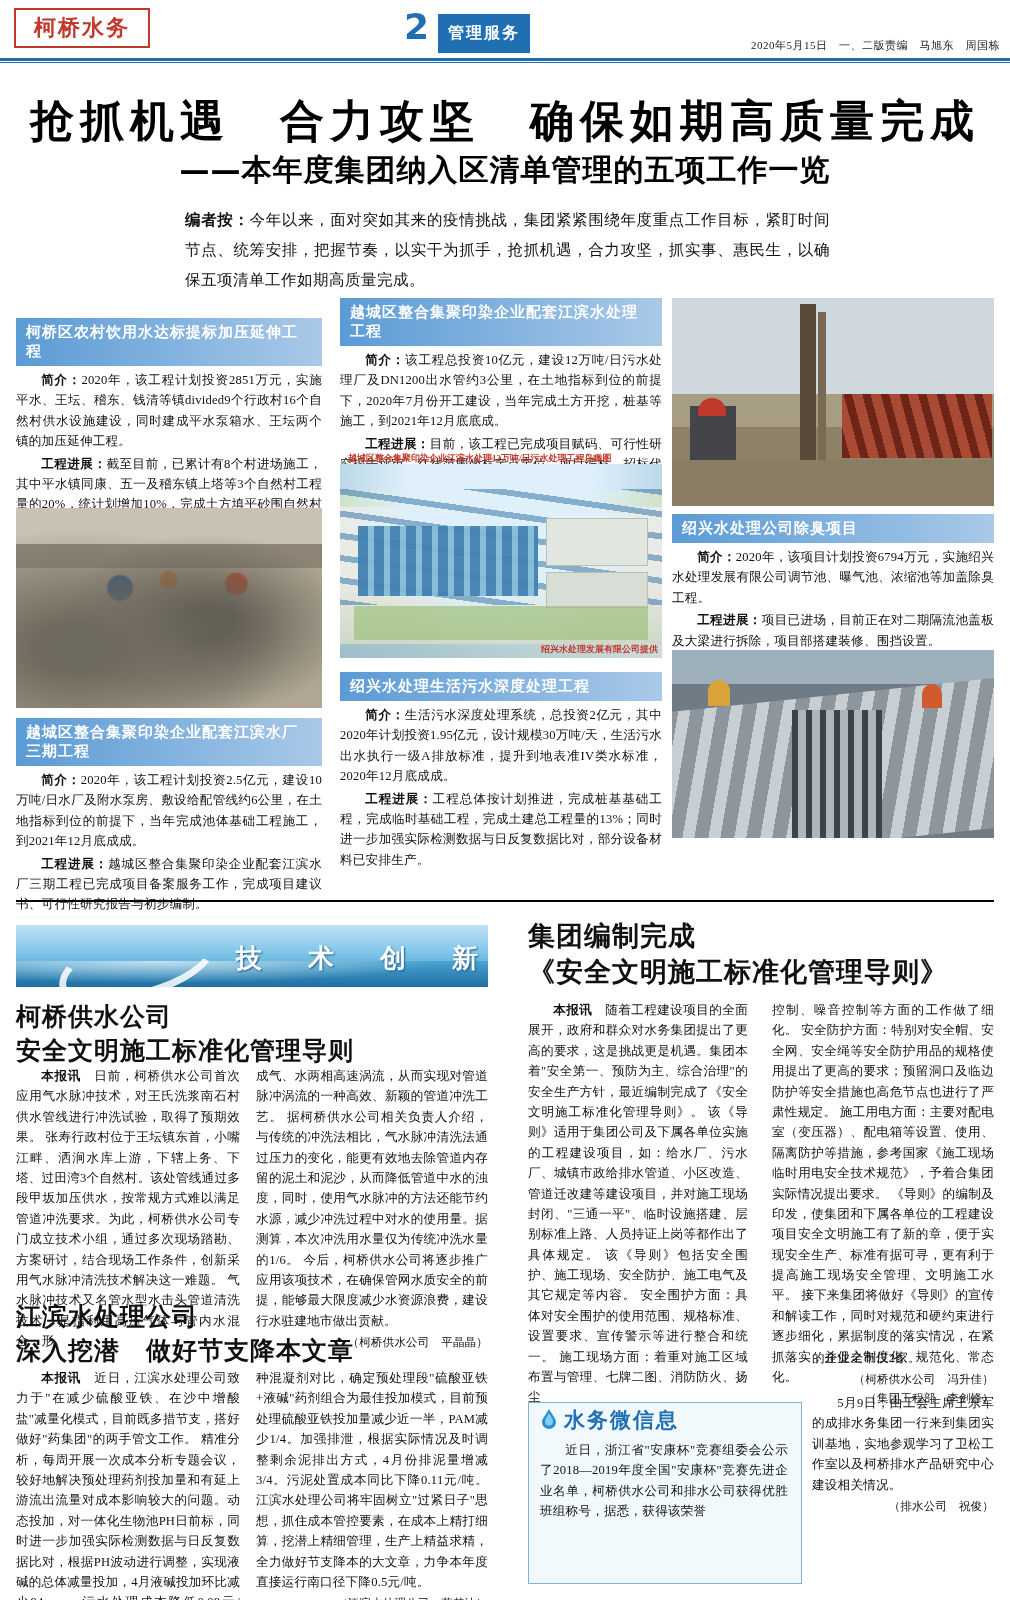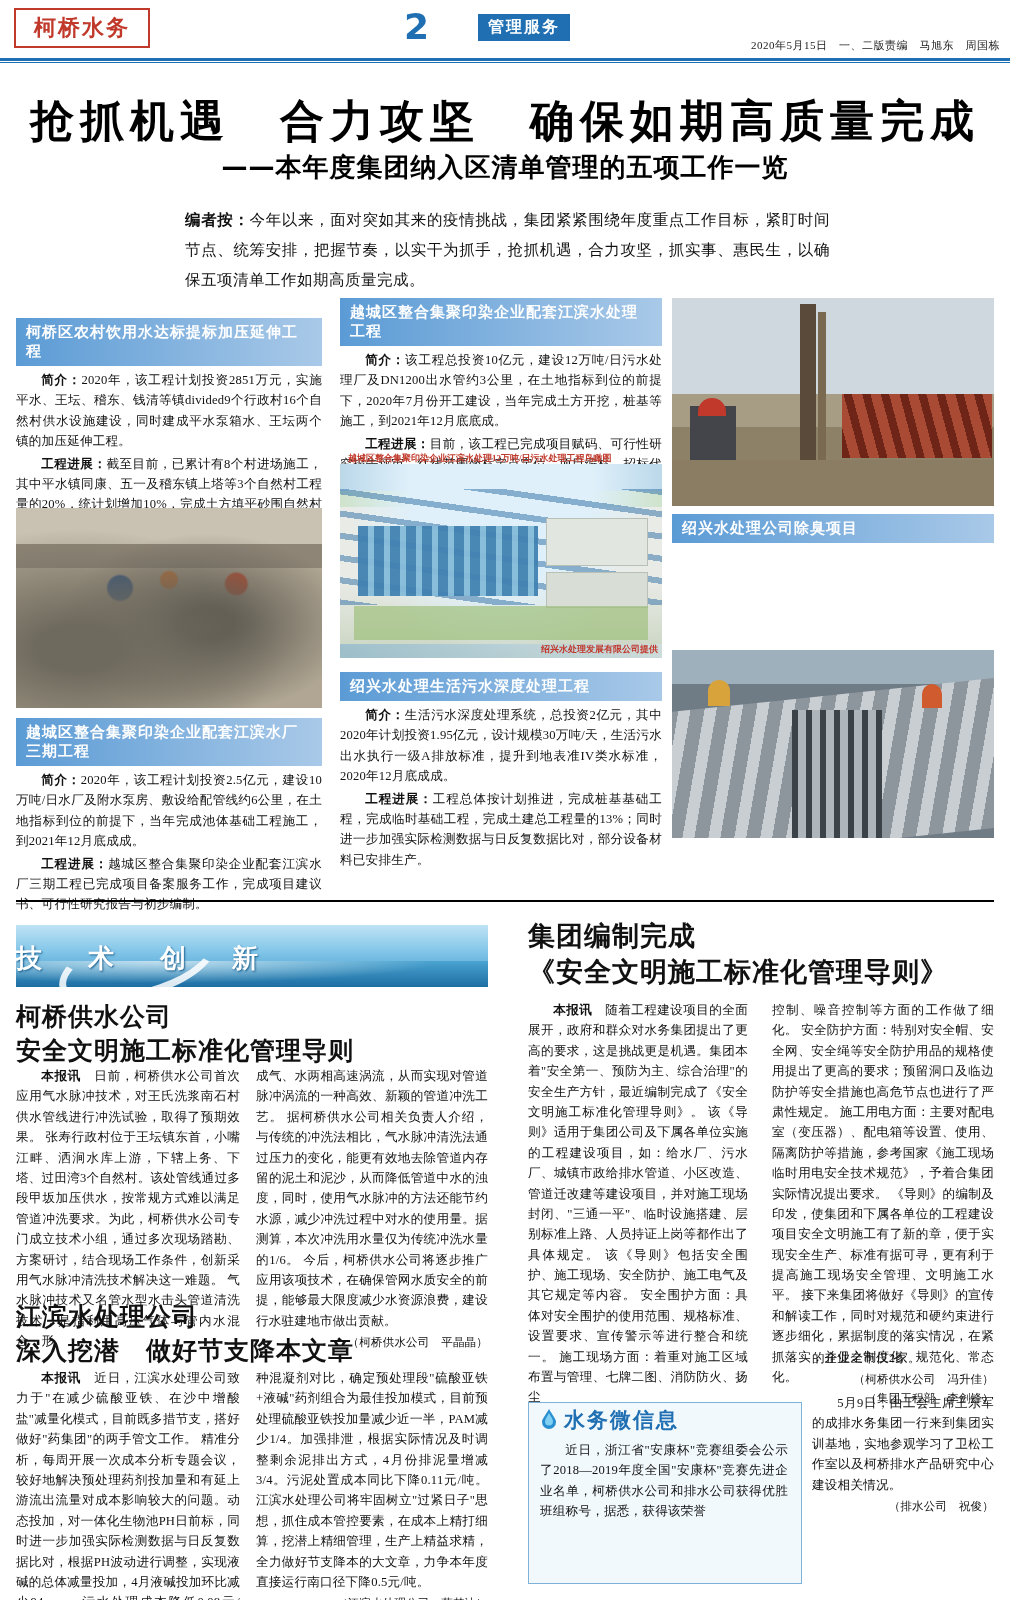--- a/index.html
+++ b/index.html
@@ -13,30 +13,30 @@
   .page{position:relative;width:1010px;height:1600px;}
 
   
   .masthead{position:absolute;left:0;top:0;width:1010px;height:62px;}
   .logo-box{position:absolute;left:14px;top:8px;width:132px;height:36px;
     border:2px solid #c0392b;display:flex;align-items:center;justify-content:center;}
   .logo-text{font-family:"DejaVu Sans", sans-serif;font-weight:bold;font-size:22px;color:#c0392b;letter-spacing:2px;}
   .page-num{position:absolute;left:404px;top:6px;font-family:"DejaVu Sans", sans-serif;
     font-size:36px;font-weight:bold;color:#1f6fb2;}
   .sec-badge{position:absolute;left:438px;top:14px;background:#1f6fb2;color:#fff;
-    font-family:"DejaVu Sans", sans-serif;font-size:16px;font-weight:bold;padding:3px 10px;letter-spacing:2px;margin-left:40px;}
+    font-family:"DejaVu Sans", sans-serif;font-size:16px;font-weight:bold;padding:9px 10px;letter-spacing:2px;}
   .mast-meta{position:absolute;right:10px;top:38px;font-size:11px;color:#222;letter-spacing:.5px;}
   .mast-rule{position:absolute;left:0;top:58px;width:1010px;height:3px;background:#1f6fb2;}
   .mast-rule2{position:absolute;left:0;top:62px;width:1010px;height:1px;background:#1f6fb2;}
 
   
   .headline{position:absolute;left:0;top:92px;width:1010px;text-align:center;
     font-family:"DejaVu Sans", sans-serif;font-weight:bold;font-size:44px;letter-spacing:6px;color:#000;}
   .subhead{position:absolute;left:0;top:150px;width:1010px;text-align:center;
-    font-family:"DejaVu Sans", sans-serif;font-weight:bold;font-size:26px;letter-spacing:1px;color:#000;}
+    font-family:"DejaVu Sans", sans-serif;font-weight:bold;font-size:30px;letter-spacing:1px;color:#000;}
 
   
   .editor-note{position:absolute;left:185px;top:205px;width:645px;font-size:15.5px;line-height:1.95;
     text-align:justify;text-indent:0;letter-spacing:.5px;}
   .editor-note b{font-weight:bold;}
 
   
   .bar{background:linear-gradient(to right,#5b9bd5,#a9c9e8);color:#fff;
     font-family:"DejaVu Sans", sans-serif;font-weight:bold;font-size:15px;
     padding:5px 10px;letter-spacing:1px;}
@@ -53,21 +53,21 @@
 
   
   .redcap{position:absolute;font-size:9px;color:#c0392b;font-weight:bold;}
 
   
   .tech-banner{position:absolute;left:16px;top:925px;width:472px;height:62px;
     background:linear-gradient(to bottom,#bfe3f5 0%,#7fc4e8 45%,#3a8fc4 100%);overflow:hidden;}
   .tech-banner .wave{position:absolute;left:0;bottom:0;width:472px;height:26px;
     background:radial-gradient(ellipse at 30% 0%, #ffffffaa, transparent 60%),
                linear-gradient(to bottom,#4aa3d0,#1d6ea3);}
-  .tech-title{position:absolute;left:0;top:16px;width:472px;text-align:left;
+  .tech-title{position:absolute;left:0;top:16px;width:472px;text-align:right;
     font-family:"DejaVu Sans", sans-serif;font-weight:bold;font-size:26px;color:#fff;letter-spacing:10px;
     text-shadow:1px 1px 2px #1a5f8f;}
   .swoosh{position:absolute;left:40px;top:6px;width:150px;height:52px;
     border:7px solid rgba(255,255,255,.85);border-radius:50%/60%;
     border-right-color:transparent;border-top-color:transparent;transform:rotate(-18deg);}
 
   .bigtitle{font-family:"DejaVu Sans", sans-serif;font-weight:bold;font-size:25px;letter-spacing:1px;line-height:1.35;}
 
   .rule-thin{background:#000;height:1px;position:absolute;}
 
@@ -177,20 +177,24 @@
     <div style="position:absolute;left:170px;top:96px;width:150px;height:64px;background:#8a2f22;"></div>
     <div style="position:absolute;left:170px;top:96px;width:150px;height:64px;
       background:repeating-linear-gradient(75deg,#6f2418 0 8px,#a84a34 8px 18px);"></div>
     <div style="position:absolute;left:18px;top:108px;width:46px;height:86px;background:#44454a;"></div>
     <div style="position:absolute;left:26px;top:100px;width:28px;height:18px;background:#c0392b;border-radius:14px 14px 0 0;"></div>
     <div style="position:absolute;left:0;bottom:0;width:322px;height:46px;background:#8a7d64;"></div>
   </div>
 
   <div class="blk" style="left:672px;top:514px;width:322px;">
     <div class="bar">绍兴水处理公司除臭项目</div>
+    <div class="col-text" style="margin-top:4px;">
+      <p><span class="lbl">简介：</span><span>2020年，该项目计划投资6794万元，实施绍兴水处理发展有限公司调节池、曝气池、浓缩池等加盖除臭工程。</span></p>
+      <p><span class="lbl">工程进展：</span><span>项目已进场，目前正在对二期隔流池盖板及大梁进行拆除，项目部搭建装修、围挡设置。</span></p>
+    </div>
   </div>
 
   <div class="photo" style="left:672px;top:650px;width:322px;height:188px;">
     <div class="ph-inner" style="background:linear-gradient(to bottom,#9fb0bd 0 18%, #6f7c86 18% 100%);"></div>
     <div style="position:absolute;left:-20px;top:44px;width:380px;height:150px;
       background:repeating-linear-gradient(100deg,#c9ced3 0 12px,#8e969d 12px 26px);transform:skewY(-6deg);"></div>
     <div style="position:absolute;left:120px;top:60px;width:90px;height:130px;
       background:repeating-linear-gradient(90deg,#3b4248 0 6px, #aeb6bc 6px 14px);"></div>
     <div style="position:absolute;left:36px;top:30px;width:22px;height:26px;background:#d8a33a;border-radius:11px 11px 0 0;"></div>
     <div style="position:absolute;left:250px;top:34px;width:20px;height:24px;background:#cf5b2e;border-radius:10px 10px 0 0;"></div>

